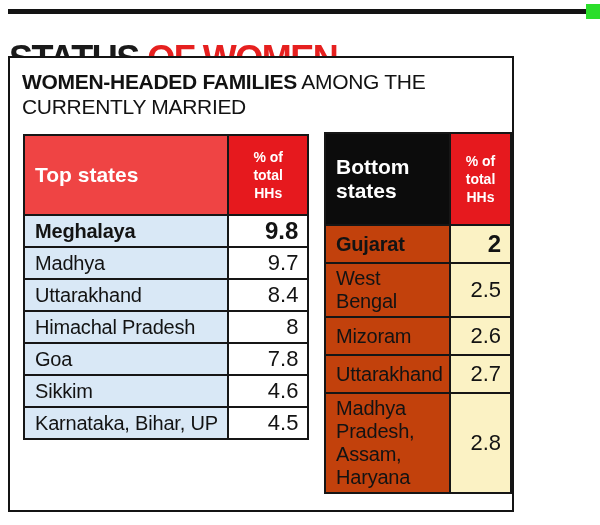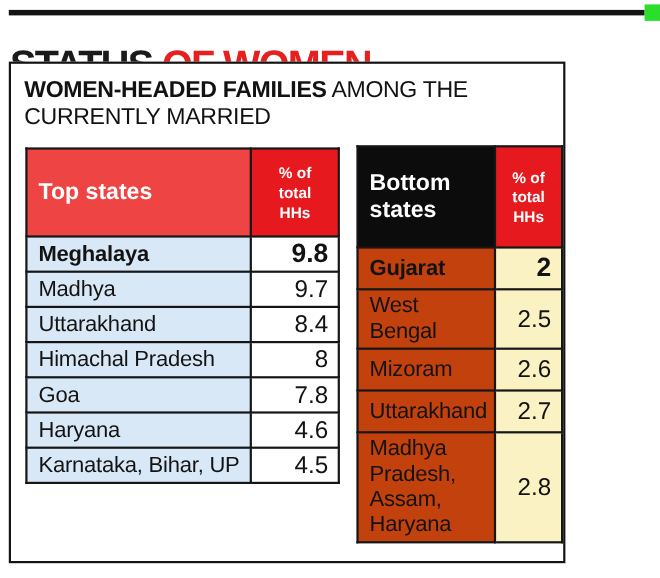--- a/index.html
+++ b/index.html
@@ -82,21 +82,21 @@
       </tr>
       <tr>
         <td class="state">Himachal Pradesh</td>
         <td class="val">8</td>
       </tr>
       <tr>
         <td class="state">Goa</td>
         <td class="val">7.8</td>
       </tr>
       <tr>
-        <td class="state">Haryana</td>
+        <td class="state">Sikkim</td>
         <td class="val">4.6</td>
       </tr>
       <tr>
         <td class="state">Karnataka, Bihar, UP</td>
         <td class="val">4.5</td>
       </tr>
     </tbody>
   </table>
 
   <table class="tbl tbl-bottom">

